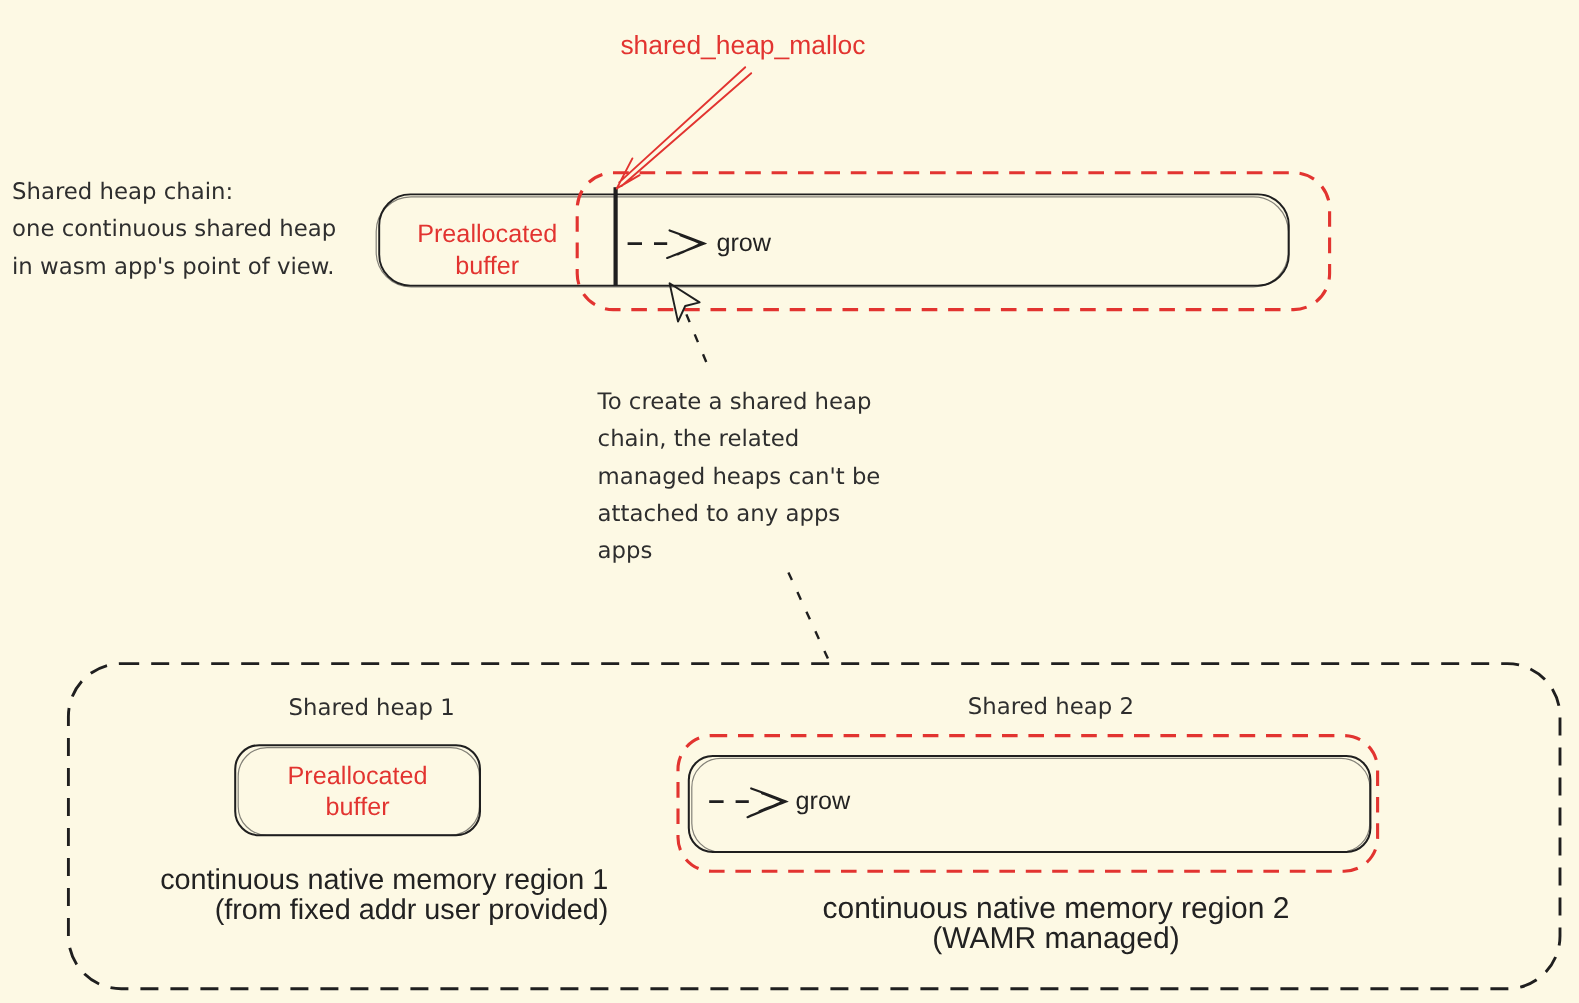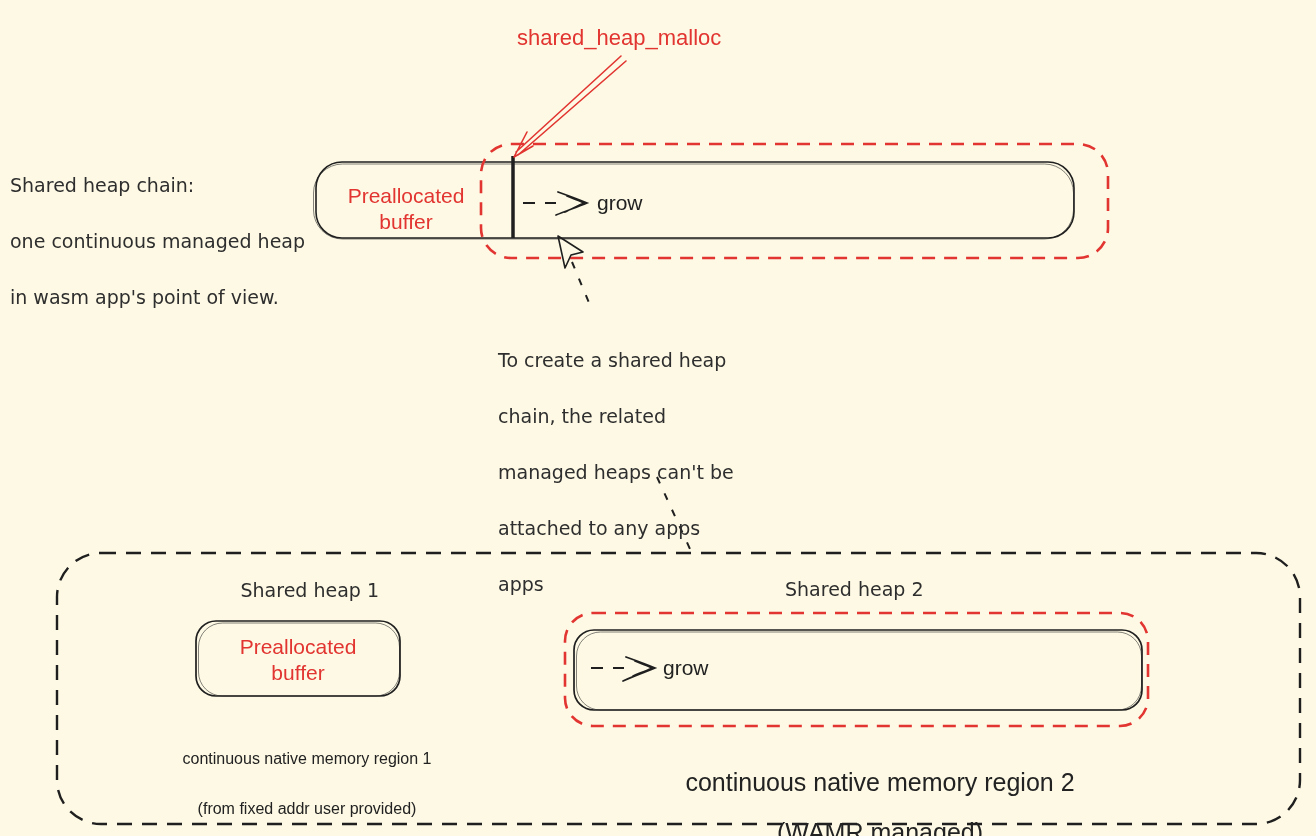--- a/index.html
+++ b/index.html
@@ -16,34 +16,34 @@
     overflow:hidden;
   }
   .stage{position:relative;width:1316px;height:836px;}
   .stage svg{position:absolute;left:0;top:0;}
 
   
   .ink-stroke{stroke:var(--ink);fill:none;}
   .red-stroke{stroke:var(--red);fill:none;}
 
   .txt{position:absolute;white-space:nowrap;}
-  .line{display:block;white-space:nowrap;margin-top:25px;}
+  .line{display:block;white-space:nowrap;}
 
   .rounded-font{font-family:"DejaVu Sans", sans-serif;}
   .plain-font{font-family:"Liberation Sans", sans-serif;}
 
   .malloc-label{left:517px;top:25px;width:220px;font-size:22px;color:var(--red);}
   .intro{left:10px;top:145px;font-size:19px;line-height:31px;color:var(--text);}
   .prealloc-top{left:330px;top:183px;width:152px;text-align:center;font-size:21px;line-height:26px;color:var(--red);white-space:normal;}
   .grow-top{left:597px;top:191px;font-size:21px;color:#222;}
   .note{left:498px;top:320px;width:250px;font-size:19px;line-height:31px;color:var(--text);}
   .heap1-title{left:219px;top:579px;width:160px;text-align:right;font-size:19px;color:var(--text);}
   .prealloc-1{left:223px;top:634px;width:150px;text-align:center;font-size:21px;line-height:26px;color:var(--red);white-space:normal;}
-  .caption1{left:107px;top:721px;width:400px;text-align:center;font-size:16px;line-height:25px;color:#222;}
-  .heap2-title{left:785px;top:578px;width:160px;text-align:left;font-size:19px;color:var(--text);}
+  .caption1{left:107px;top:721px;width:400px;text-align:right;font-size:24px;line-height:25px;color:#222;}
+  .heap2-title{left:785px;top:578px;width:160px;text-align:right;font-size:19px;color:var(--text);}
   .grow-bottom{left:663px;top:656px;font-size:21px;color:#222;}
   .caption2{left:680px;top:745px;width:400px;text-align:center;font-size:25px;line-height:25px;color:#222;}
 </style>
 </head>
 <body>
 
 <div class="stage">
 
   <svg width="1316" height="836" viewBox="0 0 1316 836">
 
@@ -78,21 +78,21 @@
 
     <line x1="591" y1="668" x2="624" y2="668" class="ink-stroke" stroke-width="2.2" stroke-dasharray="12 10"></line>
     <path d="M626 657 C640 662 648 665 655 668 C645 672 634 676 623 681
              M635 661 C642 664 648 666 652 668 C646 671 640 673 633 676" class="ink-stroke" stroke-width="1.8" stroke-linecap="round"></path>
   </svg>
 
   <div class="txt malloc-label plain-font">shared_heap_malloc</div>
 
   <div class="txt intro rounded-font">
     <span class="line">Shared heap chain:</span>
-    <span class="line">one continuous managed heap</span>
+    <span class="line">one continuous shared heap</span>
     <span class="line">in wasm app's point of view.</span>
   </div>
 
   <div class="txt prealloc-top plain-font">Preallocated buffer</div>
 
   <div class="txt grow-top plain-font">grow</div>
 
   <div class="txt note rounded-font">
     <span class="line">To create a shared heap</span>
     <span class="line">chain, the related</span>

